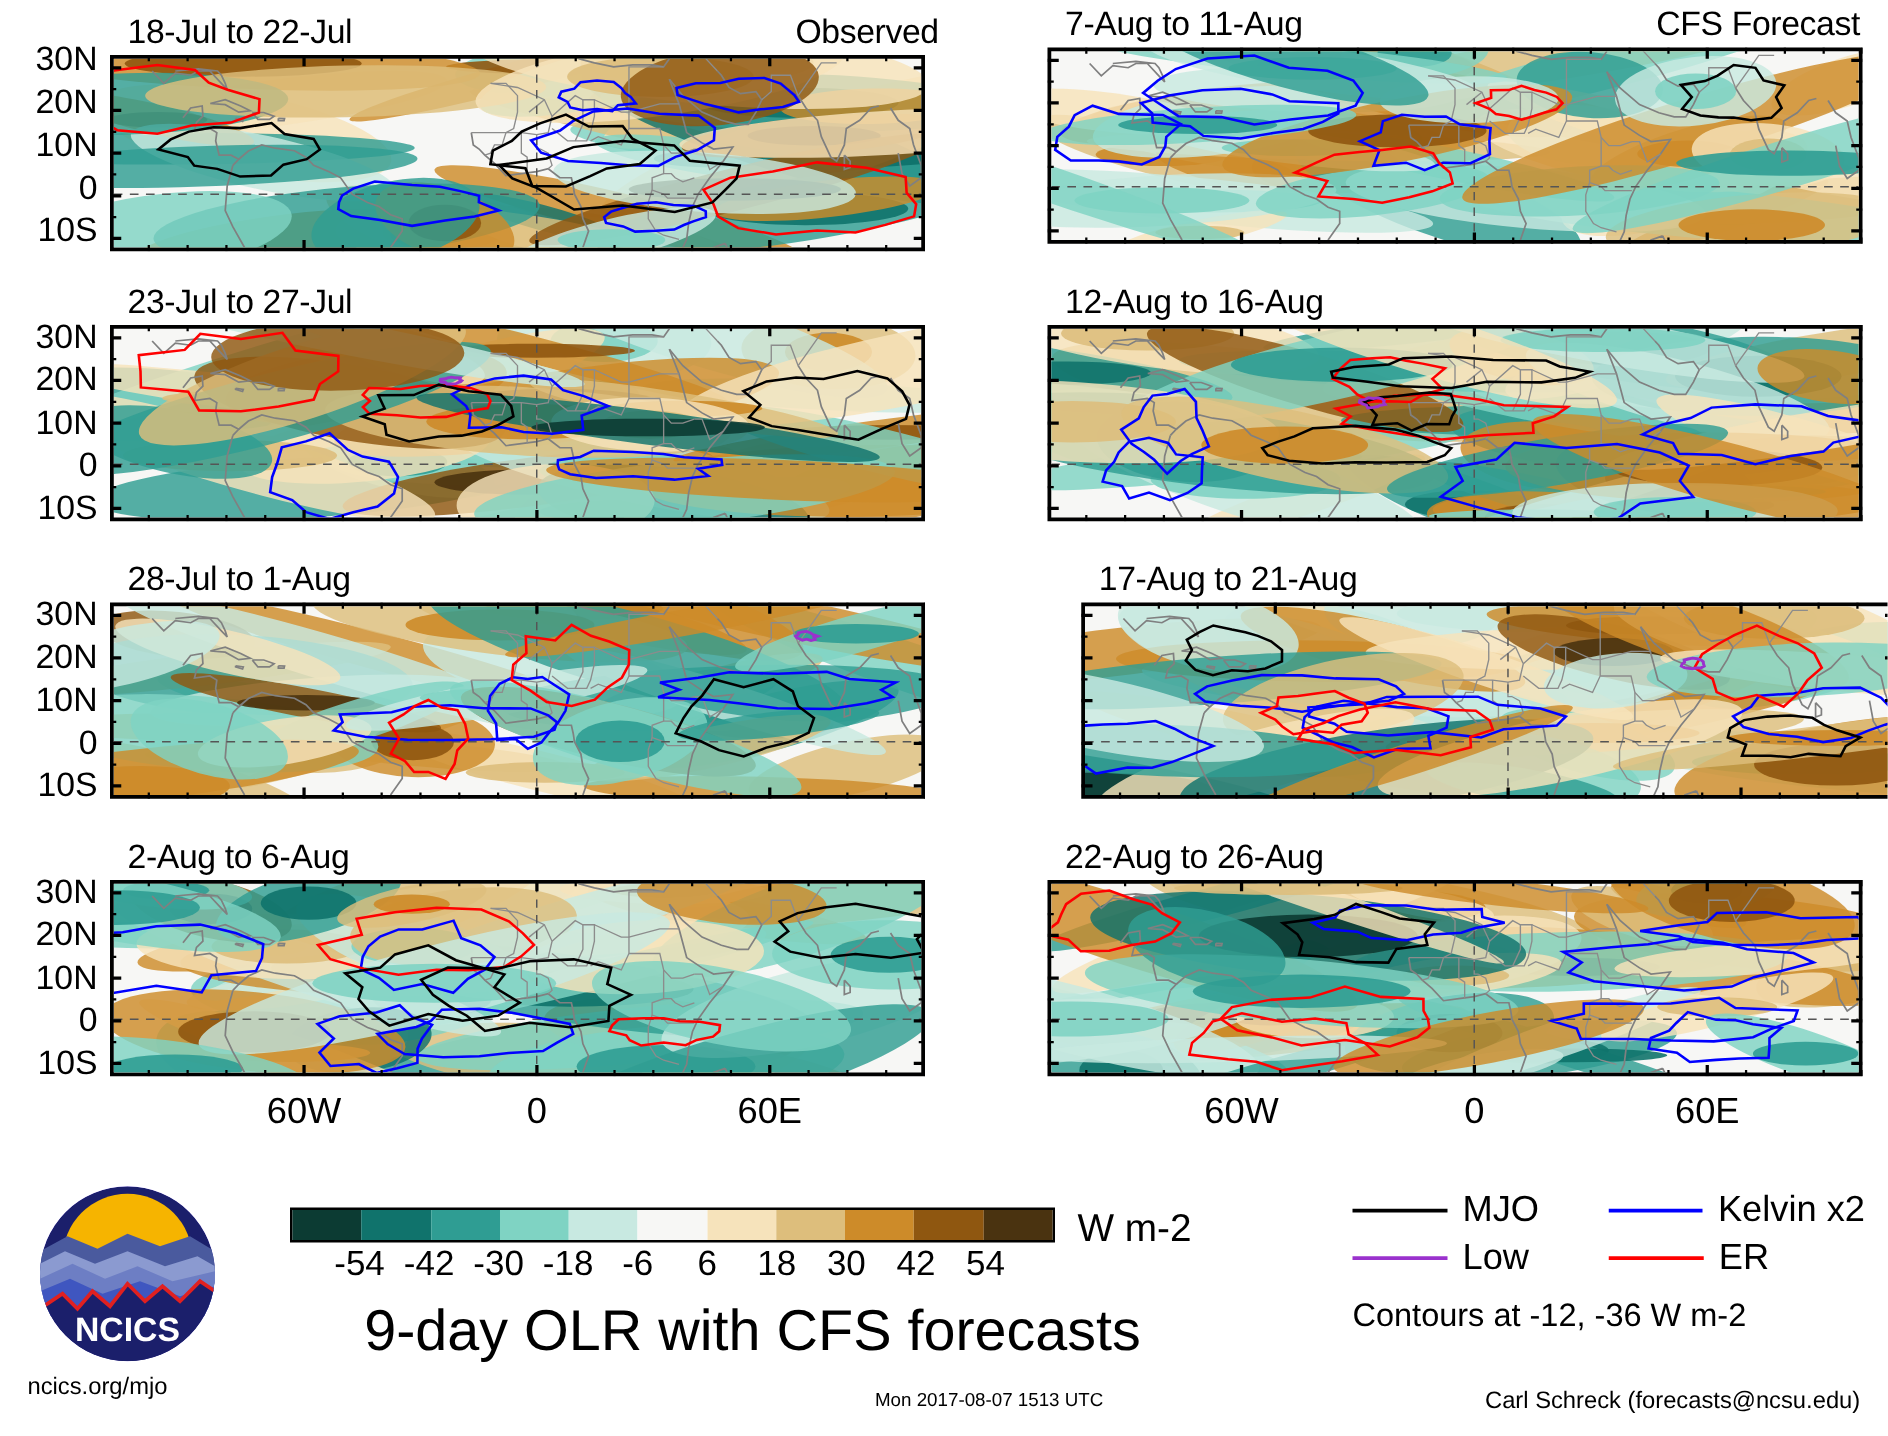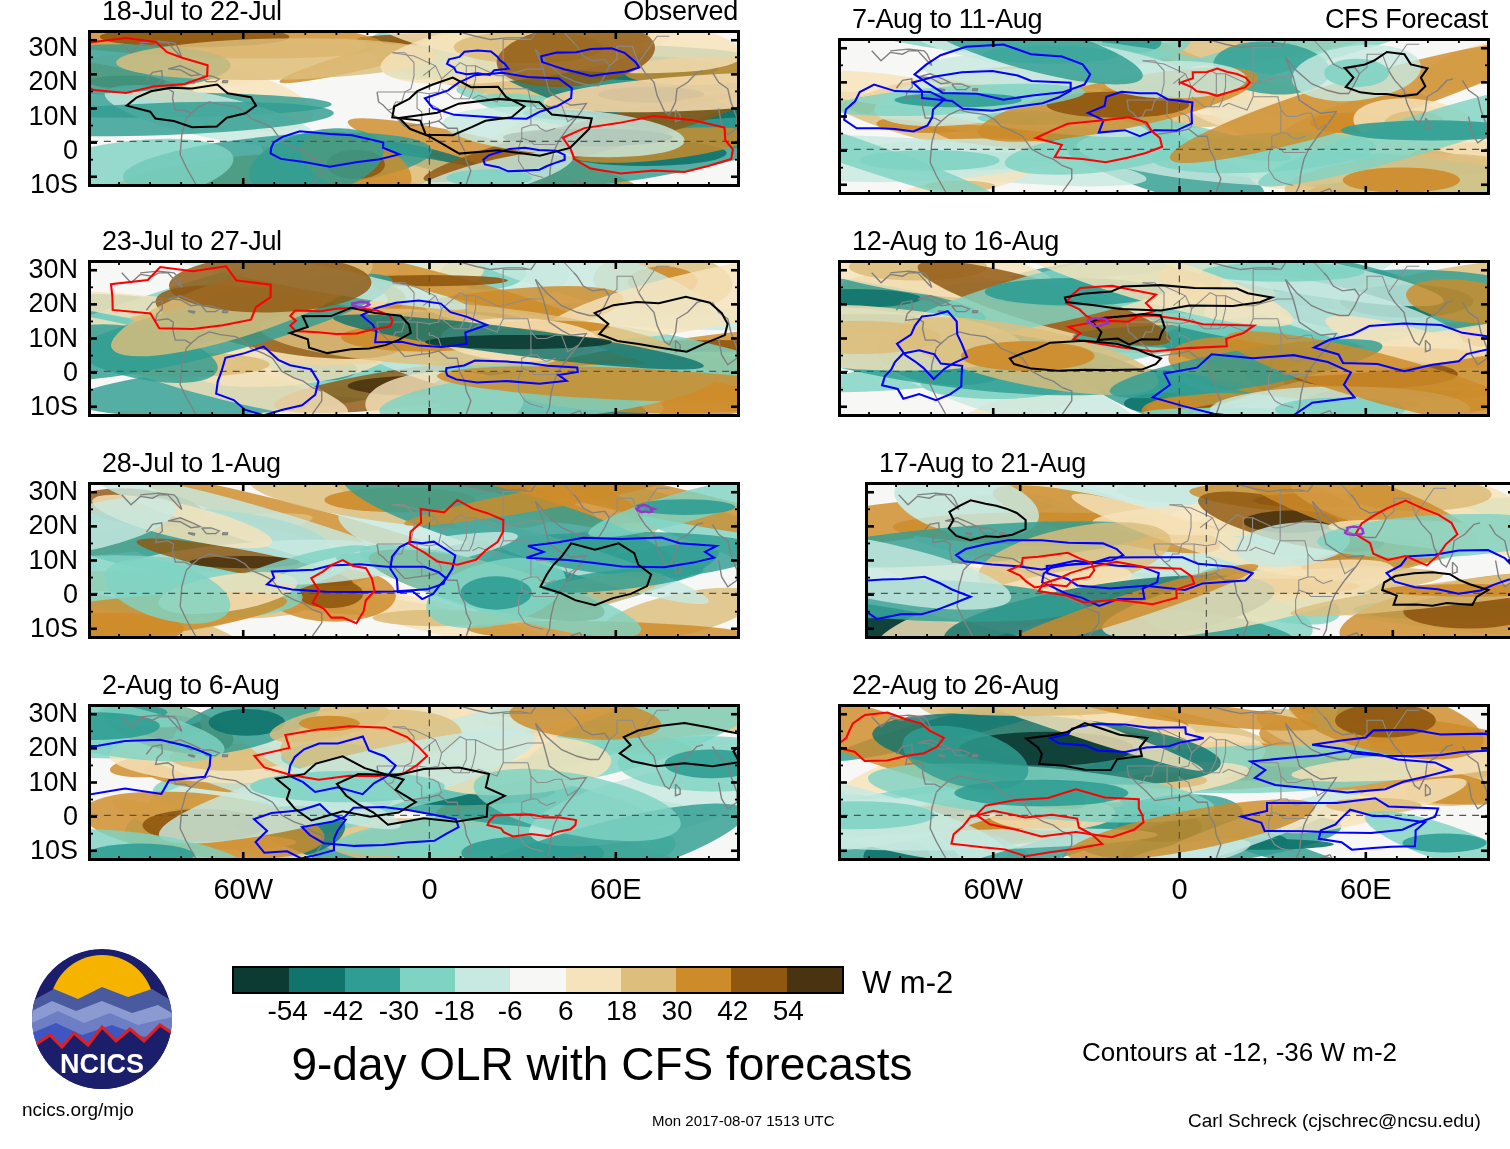--- a/index.html
+++ b/index.html
@@ -32,35 +32,35 @@
 
   .cbar-wrap{position:absolute;left:232px;top:31px;width:612px;}
   .cbar{display:flex;width:612px;height:28px;border:2px solid #000;box-sizing:border-box;}
   .cbar .seg{flex:1 1 0;height:100%;}
   .cbar-ticks{position:relative;width:612px;height:34px;}
   .cbar-ticks span{position:absolute;top:2px;font-size:28px;line-height:30px;transform:translateX(-50%);white-space:nowrap;}
   .cbar-units{position:absolute;left:862px;top:32px;font-size:31px;line-height:31px;white-space:nowrap;}
 
   .main-title{position:absolute;left:232px;top:105px;width:740px;text-align:center;
               font-size:46px;line-height:48px;white-space:nowrap;}
-  .timestamp{position:absolute;left:652px;top:178px;font-size:15px;line-height:16px;white-space:nowrap;}
+  .timestamp{position:absolute;left:700px;top:178px;font-size:15px;line-height:16px;white-space:nowrap;}
 
   .legend{position:absolute;left:1082px;top:14px;width:410px;}
   .legend-row{display:flex;align-items:center;height:38px;}
   .legend-item{display:flex;align-items:center;width:205px;}
   .legend-line{width:76px;height:0;border-top:3px solid #000;margin-right:12px;}
   .legend-label{font-size:29px;line-height:29px;white-space:nowrap;}
   .legend-note{position:absolute;left:1082px;top:104px;font-size:26px;line-height:26px;white-space:nowrap;}
   .credit{position:absolute;left:1188px;top:176px;font-size:19px;line-height:20px;white-space:nowrap;}
 </style>
 </head>
 <body>
 
 <div class="panel-grid">
-    <div class="panel" style="left: 88px; top: 30px; width: 652px; height: 135px;">
+    <div class="panel" style="left: 88px; top: 44px; width: 652px; height: 135px; padding-left: 13px;">
       <div class="panel-title left-title">18-Jul to 22-Jul</div>
       <div class="panel-title right-title">Observed</div>
       <div class="map-frame" style="width: 652px; height: 157px;">
         <svg width="646" height="151" viewBox="0 0 652 157" preserveAspectRatio="none">
           <g>
             <ellipse cx="406.6005007820204" cy="2.773864734452218" rx="131.2664787776857" ry="26.58634468874611" fill="#7fd3c3" opacity="0.82" transform="rotate(-4.8 406.6 2.8)"></ellipse>
             <ellipse cx="145.33830962795764" cy="152.24429795285687" rx="130.49064841324554" ry="23.373025071908415" fill="#cd8b29" opacity="0.82" transform="rotate(-6.7 145.3 152.2)"></ellipse>
             <ellipse cx="561.988247637637" cy="76.61808146489784" rx="194.16758511439855" ry="20.402641163106352" fill="#7fd3c3" opacity="0.82" transform="rotate(5.3 562.0 76.6)"></ellipse>
             <ellipse cx="267.41032305080444" cy="144.98601841693744" rx="100.23895998012628" ry="26.6623659183919" fill="#ddbe7c" opacity="0.82" transform="rotate(17.9 267.4 145.0)"></ellipse>
             <ellipse cx="267.41032305080444" cy="144.98601841693744" rx="50.11947999006314" ry="13.864430277563788" fill="#cd8b29" opacity="0.9"></ellipse>
@@ -1601,15 +1601,37 @@
         <span style="left: 445.091px; text-align: center;">30</span>
         <span style="left: 500.727px;">42</span>
         <span style="left: 556.364px;">54</span>
       </div>
   </div>
   <div class="cbar-units">W m-2</div>
 
   <div class="main-title">9-day OLR with CFS forecasts</div>
   <div class="timestamp">Mon 2017-08-07 1513 UTC</div>
 
+  <div class="legend" id="legend">
+      <div class="legend-row">
+        <div class="legend-item">
+          <div class="legend-line" style="border-top-color: rgb(0, 0, 0);"></div>
+          <div class="legend-label">MJO</div>
+        </div>
+        <div class="legend-item">
+          <div class="legend-line" style="border-top-color: rgb(0, 0, 255);"></div>
+          <div class="legend-label">Kelvin x2</div>
+        </div>
+      </div>
+      <div class="legend-row">
+        <div class="legend-item">
+          <div class="legend-line" style="border-top-color: rgb(154, 50, 205);"></div>
+          <div class="legend-label">Low</div>
+        </div>
+        <div class="legend-item">
+          <div class="legend-line" style="border-top-color: rgb(255, 0, 0);"></div>
+          <div class="legend-label">ER</div>
+        </div>
+      </div>
+    </div>
   <div class="legend-note">Contours at -12, -36 W m-2</div>
-  <div class="credit">Carl Schreck (cjschrec@ncsu.edu)</div>
+  <div class="credit">Carl Schreck (forecasts@ncsu.edu)</div>
 </div>
 
 </body></html>

